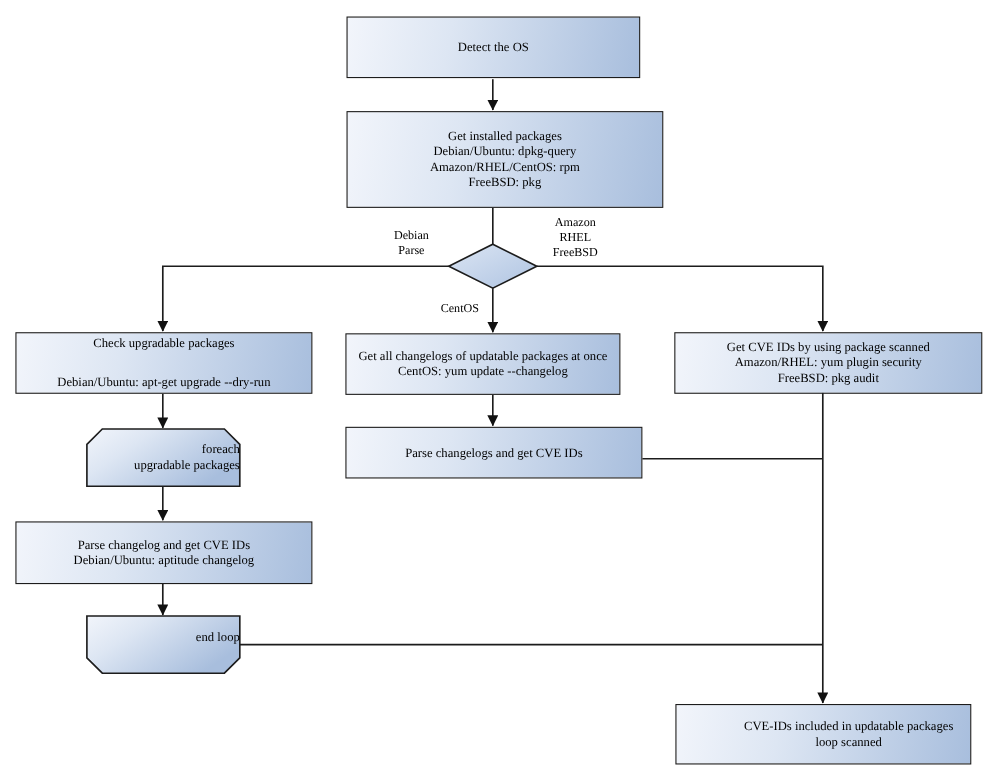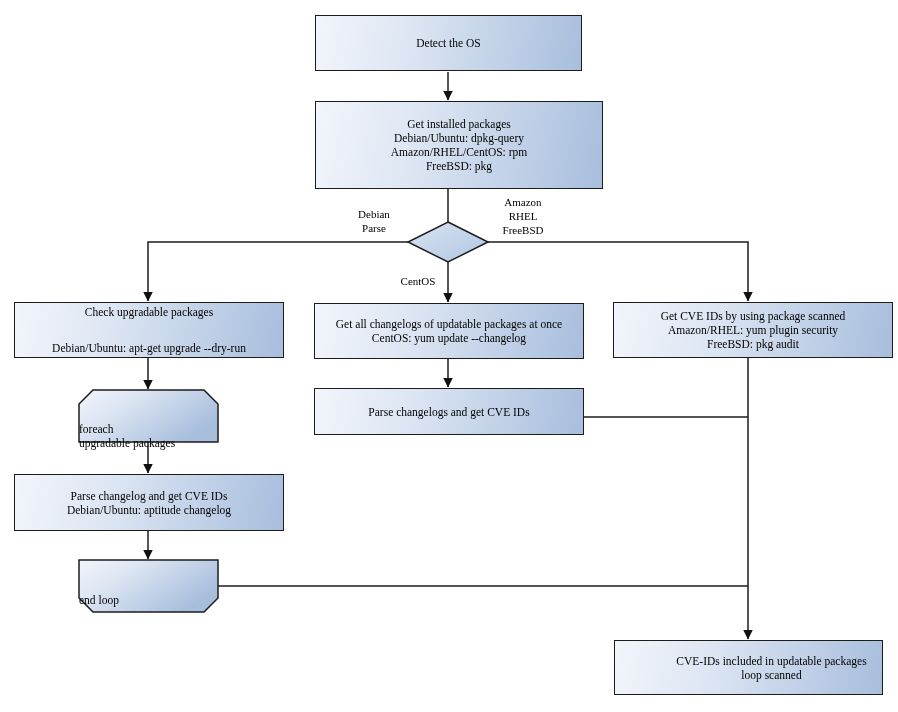--- a/index.html
+++ b/index.html
@@ -26,27 +26,26 @@
     text-align: center;
     font-size: 11.5px;
     line-height: 14px;
     z-index: 2;
   }
   .node .line { white-space: nowrap; }
   .shape-label {
     position: absolute;
     display: flex;
     flex-direction: column;
-    align-items: flex-start;
+    align-items: flex-end;
     justify-content: center;
     text-align: center;
     font-size: 11.5px;
     line-height: 14px;
     z-index: 3;
-    margin-top: 20px;
   }
   .edge-label {
     position: absolute;
     font-size: 11px;
     line-height: 14px;
     text-align: center;
     z-index: 3;
   }
 </style>
 </head>
@@ -104,21 +103,21 @@
   <div class="node" style="left:14px; top:302px; width:270px; height:56px;gap:22px;">
     <div class="line">Check upgradable packages</div>
     <div class="line">Debian/Ubuntu: apt-get upgrade --dry-run</div>
   </div>
 
   <div class="node" style="left:14px; top:474px; width:270px; height:57px;">
     <div class="line">Parse changelog and get  CVE IDs</div>
     <div class="line">Debian/Ubuntu: aptitude changelog</div>
   </div>
 
-  <div class="node" style="left:314px; top:303px; width:270px; height:56px;">
+  <div class="node" style="left:314px; top:303px; width:250px; height:56px;">
     <div class="line">Get all changelogs of updatable packages at once</div>
     <div class="line">CentOS: yum update --changelog</div>
   </div>
 
   <div class="node" style="left:314px; top:388px; width:270px; height:47px;">
     <div class="line">Parse changelogs and get CVE IDs</div>
   </div>
 
   <div class="node" style="left:613px; top:302px; width:280px; height:56px;">
     <div class="line">Get CVE IDs by using package scanned</div>

